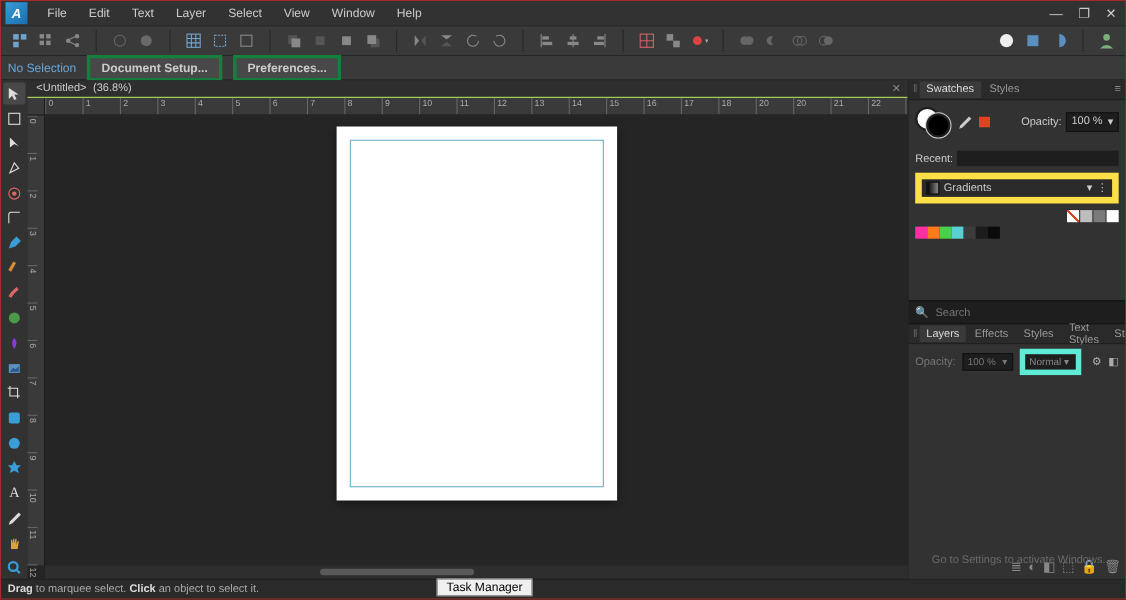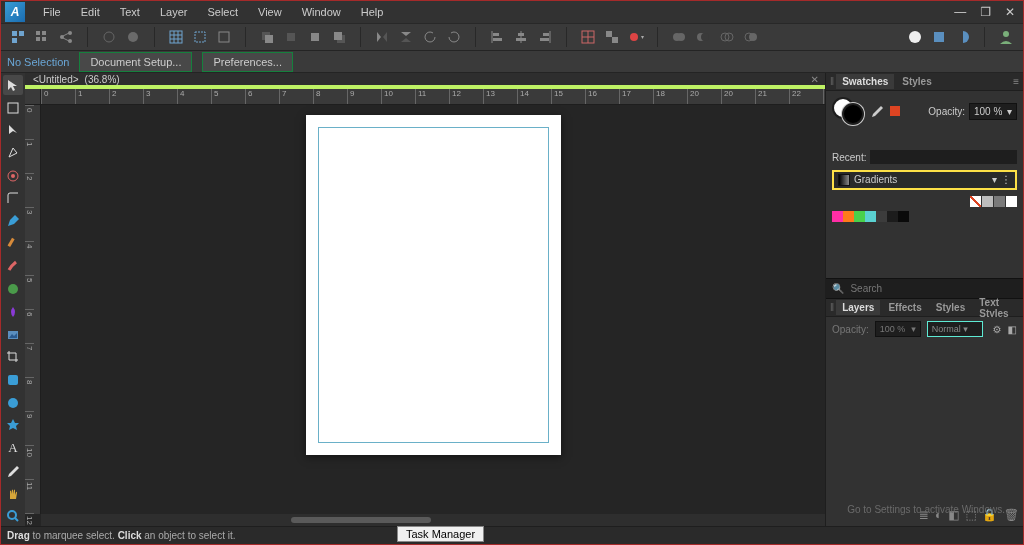--- a/index.html
+++ b/index.html
@@ -13,82 +13,82 @@
 
 
 .toolbar { height: 28px; background: #3a3a3a; border-top: 1px solid #282828; border-bottom: 1px solid #242424; display: flex; align-items: center; padding: 0 6px; gap: 4px; }
 .tb-btn { width: 22px; height: 22px; display: flex; align-items: center; justify-content: center; border-radius: 2px; }
 .tb-sep { width: 1px; height: 20px; background: #282828; margin: 0 6px; }
 .tb-group { display: flex; gap: 2px; }
 
 
 .context-bar { height: 22px; background: #3a3a3a; border-bottom: 1px solid #242424; display: flex; align-items: center; gap: 10px; padding: 0 6px; font-size: 11px; }
 .ctx-label { color: #6aa6d6; text-align: right; }
-.ctx-btn { background: #484848; padding: 3px 10px; border: 1px solid #15803d; cursor: default; }
+.ctx-btn { background: #484848; padding: 3px 10px; border: 3px solid #15803d; cursor: default; font-weight: bold; }
 
 
 .main { display: flex; height: calc(100% - 22px - 28px - 22px - 18px); position: relative; }
 
 
 .tool-strip { width: 24px; background: #323232; display: flex; flex-direction: column; align-items: center; padding-top: 2px; gap: 3px; }
 .tool { width: 20px; height: 20px; display: flex; align-items: center; justify-content: center; font-size: 14px; border-radius: 2px; }
 .tool.active { background: #484848; }
 
 
 .doc-area { flex: 1; display: flex; flex-direction: column; background: #252525; position: relative; }
-.tab-bar { height: 16px; background: #2e2e2e; display: flex; align-items: center; font-size: 10px; border-bottom: 4px solid #bef264; gap: 45px; }
+.tab-bar { height: 16px; background: #2e2e2e; display: flex; align-items: center; font-size: 10px; border-bottom: 1px solid #bef264; gap: 45px; }
 .doc-tab { padding: 1px 8px; display: flex; align-items: center; gap: 6px; }
 .tab-close { margin-left: auto; padding: 0 6px; color: #888; }
 
 .ruler-corner { position: absolute; top: 16px; left: 0; width: 16px; height: 16px; background: #3a3a3a; border-right: 1px solid #1e1e1e; border-bottom: 1px solid #1e1e1e; z-index: 2; }
 .ruler-h { position: absolute; top: 16px; left: 16px; right: 0; height: 16px; background: #3a3a3a; border-bottom: 1px solid #1e1e1e; font-size: 8px; color: #aaa; display: flex; overflow: hidden; z-index: 1; }
 .ruler-h .tick { flex: none; width: 34px; border-left: 1px solid #666; padding-left: 2px; position: relative; }
 .ruler-v { position: absolute; top: 32px; left: 0; bottom: 12px; width: 16px; background: #3a3a3a; border-right: 1px solid #1e1e1e; z-index: 1; }
 .ruler-v .vtick { height: 34px; border-top: 1px solid #666; font-size: 8px; color: #aaa; writing-mode: vertical-rl; padding-top: 2px; }
 
 .canvas-viewport { position: absolute; top: 32px; left: 16px; right: 0; bottom: 12px; background: #252525; overflow: hidden; }
 .page { position: absolute; left: 265px; top: 10px; width: 255px; height: 340px; background: #ffffff; box-shadow: 0 2px 8px rgba(0,0,0,0.5); }
 .page-margin { position: absolute; left: 12px; top: 12px; right: 12px; bottom: 12px; border: 1px solid #6ab0c8; }
 
 .hscroll { position: absolute; left: 16px; right: 0; bottom: 0; height: 12px; background: #2e2e2e; display: flex; align-items: center; }
 .hscroll-thumb { height: 6px; background: #5a5a5a; border-radius: 3px; margin-left: 250px; width: 140px; }
 
 
 .panels { width: 198px; background: #323232; border-left: 1px solid #1e1e1e; display: flex; flex-direction: column; font-size: 10px; }
 .panel-tabs { height: 18px; background: #2a2a2a; display: flex; align-items: center; gap: 2px; padding: 0 4px; border-bottom: 1px solid #1e1e1e; }
-.ptab { padding: 2px 6px; color: #999; font-weight: bold; }
+.ptab { padding: 2px 6px; color: #999; }
 .ptab.active { background: #3a3a3a; color: #ddd; }
 .ptab-menu { margin-left: auto; color: #888; }
 
 .swatch-panel { padding: 6px; }
 .color-wells { display: flex; align-items: center; gap: 6px; }
 .well-stack { position: relative; width: 32px; height: 28px; }
 .well-back { position: absolute; top: 0; left: 0; width: 22px; height: 22px; border-radius: 50%; background: #fff; border: 2px solid #1e1e1e; }
 .well-front { position: absolute; bottom: 0; right: 0; width: 22px; height: 22px; border-radius: 50%; background: #000; border: 2px solid #1e1e1e; box-shadow: 0 0 0 1px #ccc; }
 .opacity-row { margin-left: auto; display: flex; align-items: center; gap: 4px; font-size: 10px; }
 .opacity-val { background: #1e1e1e; padding: 2px 4px; border: 1px solid #111; width: 48px; display: flex; justify-content: space-between; }
 
-.recent-row { margin-top: 25px; display: flex; align-items: center; gap: 4px; }
+.recent-row { margin-top: 12px; display: flex; align-items: center; gap: 4px; }
 .recent-strip { flex: 1; height: 14px; background: #1e1e1e; }
 
-.gradient-row { margin-top: 6px; display: flex; align-items: flex-start; gap: 4px; background: #2a2a2a; padding: 2px 4px; border: 2px solid #fde047; }
+.gradient-row { margin-top: 6px; display: flex; align-items: flex-end; gap: 4px; background: #2a2a2a; padding: 2px 4px; border: 6px solid #fde047; }
 .grad-icon { width: 12px; height: 12px; background: linear-gradient(90deg,#000,#888); border: 1px solid #111; }
 
 .mini-swatches { margin-top: 6px; display: flex; gap: 1px; }
 .mini-sw { width: 11px; height: 11px; }
 
 .palette-row { margin-top: 4px; display: flex; height: 11px; }
 .pal { flex: none; width: 11px; height: 11px; }
 
 .search-row { margin-top: 50px; padding: 4px 6px; background: #1e1e1e; display: flex; align-items: center; gap: 6px; color: #888; border-top: 1px solid #111; border-bottom: 1px solid #111; }
 
 .layers-panel { flex: 1; background: #323232; }
 .layer-opts { display: flex; align-items: center; gap: 6px; padding: 4px 6px; color: #777; }
 .lopt-field { background: #1e1e1e; padding: 2px 4px; border: 1px solid #111; width: 46px; display: flex; justify-content: space-between; font-size: 9px; }
-.blend-field { background: #1e1e1e; padding: 2px 4px; border: 1px solid #5eead4; width: 56px; font-size: 9px; color: #888; }
+.blend-field { background: #1e1e1e; padding: 2px 4px; border: 5px solid #5eead4; width: 56px; font-size: 9px; color: #888; }
 .layer-icons { margin-left: auto; display: flex; gap: 6px; color: #aaa; }
 
 
 .statusbar { height: 18px; background: #2a2a2a; border-top: 1px solid #1e1e1e; display: flex; align-items: center; padding: 0 6px; font-size: 10px; color: #aaa; }
 .status-hint b { color: #ddd; }
 .task-mgr { position: absolute; bottom: 2px; left: 396px; background: #f0f0f0; color: #000; padding: 1px 8px; font-size: 11px; border: 1px solid #888; margin-top: 40px; }
 
 
 .watermark { position: absolute; right: 18px; bottom: 28px; color: #6a6a6a; font-size: 14px; text-align: left; line-height: 1.2; pointer-events: none; }
 .watermark .wm2 { font-size: 10px; }

